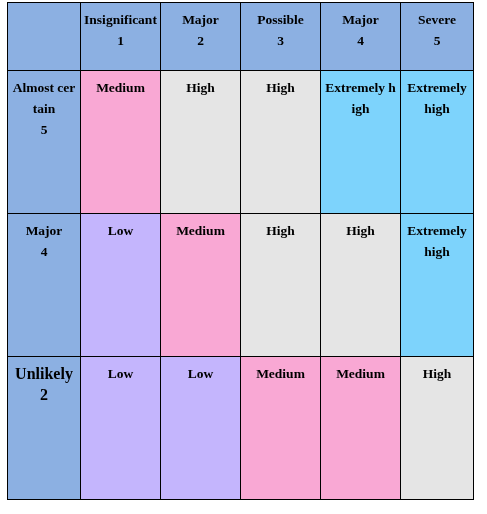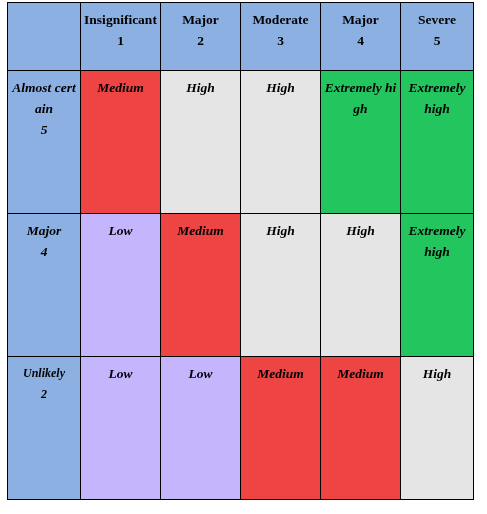--- a/index.html
+++ b/index.html
@@ -33,21 +33,21 @@
     border-collapse: collapse;
     table-layout: fixed;
     border: 1px solid #000000;
   }
 
   table.risk-matrix col.col-likelihood { width: 73px; }
   table.risk-matrix col.col-consequence { width: 80px; }
   table.risk-matrix col.col-consequence-last { width: 73px; }
 
   table.risk-matrix tr.header-row { height: 68px; }
-  table.risk-matrix tr.data-row { height: 86px; font-style: italic; }
+  table.risk-matrix tr.data-row { height: 86px; }
 
   table.risk-matrix th,
   table.risk-matrix td {
     border: 1px solid #000000;
     padding: 0;
     margin: 0;
     vertical-align: top;
     text-align: center;
     font-weight: bold;
     font-size: 13.5px;
@@ -65,27 +65,27 @@
     display: block;
     padding: 6px 3px 0 3px;
   }
 
   
   .hdr-blue { background: #8CB0E2; color: #000000; }
   .corner-cell { background: #8CB0E2; }
 
   .row-header { background: #8CB0E2; color: #000000; }
   .row-header .cell-text { padding-top: 10px; }
-  .row-header.small-label { font-size: 12px; }
+  .row-header.small-label { font-size: 16px; }
 
   
   .sev-low            { background: #c4b5fd; color: #000000; }
-  .sev-medium         { background: #ef4444; color: #000000; }
+  .sev-medium         { background: #f9a8d4; color: #000000; }
   .sev-high           { background: #e5e5e5; color: #000000; }
-  .sev-extremely-high { background: #22c55e; color: #FFFFFF; }
+  .sev-extremely-high { background: #7dd3fc; color: #FFFFFF; }
 
   .label-num { display: block; }
 </style>
 </head>
 <body>
 
 <div id="risk-matrix-wrapper">
   <table class="risk-matrix">
     <colgroup>
       <col class="col-likelihood">
@@ -107,21 +107,21 @@
           </span>
         </th>
         <th class="hdr-blue">
           <span class="cell-text">
             <span>Major</span>
             <span class="label-num">2</span>
           </span>
         </th>
         <th class="hdr-blue">
           <span class="cell-text">
-            <span>Moderate</span>
+            <span>Possible</span>
             <span class="label-num">3</span>
           </span>
         </th>
         <th class="hdr-blue">
           <span class="cell-text">
             <span>Major</span>
             <span class="label-num">4</span>
           </span>
         </th>
         <th class="hdr-blue">

